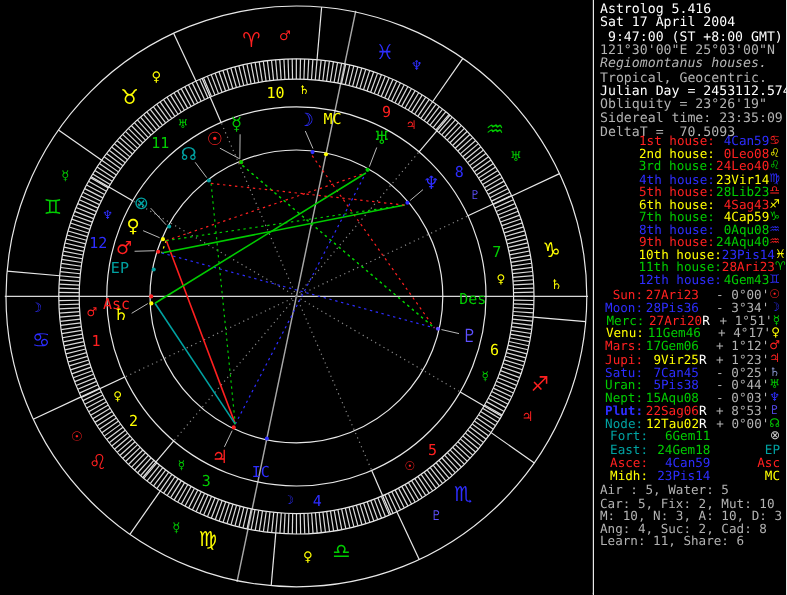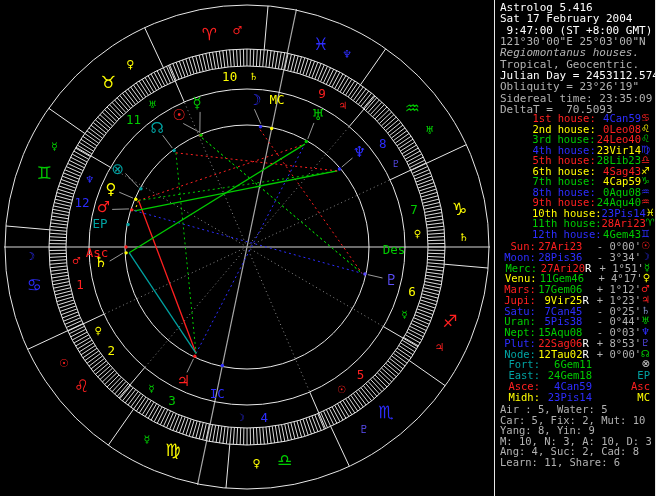--- a/index.html
+++ b/index.html
@@ -536,21 +536,21 @@
       <text x="217.3375007561758" y="393.0175884563573" fill="#2d2dff" font-size="12.5" text-anchor="middle" dominant-baseline="central" font-family="DejaVu Sans Mono, monospace">IC</text>
       <circle cx="128.09719115615516" cy="224.5696177240758" r="1.7" fill="#00a2a2"></circle>
       <text x="99.90963476062959" y="223.2213445765197" fill="#00a2a2" font-size="12.5" text-anchor="middle" dominant-baseline="central" font-family="DejaVu Sans Mono, monospace">EP</text>
     </svg>
   <div class="vline" style="left:494px"></div>
   <div class="vline" style="left:655px"></div>
   <div class="hline-b"></div>
   <div class="panel">
     <div class="sec hd">
         <div><span style="color: rgb(255, 255, 255);">Astrolog 5.416</span></div>
-        <div><span style="color: rgb(255, 255, 255);">Sat 17 February 2004</span></div>
+        <div><span style="color: rgb(255, 255, 255);">Sat 17 April 2004</span></div>
         <div><span style="color: rgb(255, 255, 255);"> 9:47:00 (ST +8:00 GMT)</span></div>
         <div><span style="color: rgb(178, 178, 178);">121°30'00"E 25°03'00"N</span></div>
         <div><span style="color: rgb(178, 178, 178); font-style: italic;">Regiomontanus houses.</span></div>
         <div><span style="color: rgb(178, 178, 178);">Tropical, Geocentric.</span></div>
         <div><span style="color: rgb(255, 255, 255);">Julian Day = 2453112.5743</span></div>
         <div><span style="color: rgb(178, 178, 178);">Obliquity = 23°26'19"</span></div>
         <div><span style="color: rgb(178, 178, 178);">Sidereal time: 23:35:09</span></div>
         <div><span style="color: rgb(178, 178, 178);">DeltaT =  70.5093</span></div>
       </div>
     <div class="sec hlist">
@@ -570,29 +570,28 @@
     <div class="sec plist">
         <div class="prow"><span class="pl" style="color: rgb(255, 32, 32);">Sun:</span><span class="pv" style="color: rgb(255, 32, 32);">27Ari23</span><span class="pr" style="color: rgb(255, 255, 255);"> </span><span class="pd" style="color: rgb(178, 178, 178);">- 0°00'</span><span class="pg sym" style="color: rgb(255, 32, 32);">☉</span></div>
         <div class="prow"><span class="pl" style="color: rgb(45, 45, 255);">Moon:</span><span class="pv" style="color: rgb(45, 45, 255);">28Pis36</span><span class="pr" style="color: rgb(255, 255, 255);"> </span><span class="pd" style="color: rgb(178, 178, 178);">- 3°34'</span><span class="pg sym" style="color: rgb(45, 45, 255);">☽</span></div>
         <div class="prow"><span class="pl" style="color: rgb(0, 204, 0);">Merc:</span><span class="pv" style="color: rgb(255, 32, 32);">27Ari20</span><span class="pr" style="color: rgb(255, 255, 255);">R</span><span class="pd" style="color: rgb(178, 178, 178);">+ 1°51'</span><span class="pg sym" style="color: rgb(0, 204, 0);">☿</span></div>
         <div class="prow"><span class="pl" style="color: rgb(255, 255, 0);">Venu:</span><span class="pv" style="color: rgb(0, 204, 0);">11Gem46</span><span class="pr" style="color: rgb(255, 255, 255);"> </span><span class="pd" style="color: rgb(178, 178, 178);">+ 4°17'</span><span class="pg sym" style="color: rgb(255, 255, 0);">♀</span></div>
         <div class="prow"><span class="pl" style="color: rgb(255, 32, 32);">Mars:</span><span class="pv" style="color: rgb(0, 204, 0);">17Gem06</span><span class="pr" style="color: rgb(255, 255, 255);"> </span><span class="pd" style="color: rgb(178, 178, 178);">+ 1°12'</span><span class="pg sym" style="color: rgb(255, 32, 32);">♂</span></div>
         <div class="prow"><span class="pl" style="color: rgb(255, 32, 32);">Jupi:</span><span class="pv" style="color: rgb(255, 255, 0);">9Vir25</span><span class="pr" style="color: rgb(255, 255, 255);">R</span><span class="pd" style="color: rgb(178, 178, 178);">+ 1°23'</span><span class="pg sym" style="color: rgb(255, 32, 32);">♃</span></div>
         <div class="prow"><span class="pl" style="color: rgb(45, 45, 255);">Satu:</span><span class="pv" style="color: rgb(45, 45, 255);">7Can45</span><span class="pr" style="color: rgb(255, 255, 255);"> </span><span class="pd" style="color: rgb(178, 178, 178);">- 0°25'</span><span class="pg sym" style="color: rgb(132, 146, 200);">♄</span></div>
         <div class="prow"><span class="pl" style="color: rgb(0, 204, 0);">Uran:</span><span class="pv" style="color: rgb(45, 45, 255);">5Pis38</span><span class="pr" style="color: rgb(255, 255, 255);"> </span><span class="pd" style="color: rgb(178, 178, 178);">- 0°44'</span><span class="pg sym" style="color: rgb(0, 204, 0);">♅</span></div>
         <div class="prow"><span class="pl" style="color: rgb(0, 204, 0);">Nept:</span><span class="pv" style="color: rgb(0, 204, 0);">15Aqu08</span><span class="pr" style="color: rgb(255, 255, 255);"> </span><span class="pd" style="color: rgb(178, 178, 178);">- 0°03'</span><span class="pg sym" style="color: rgb(45, 45, 255);">♆</span></div>
-        <div class="prow"><span class="pl" style="color: rgb(45, 45, 255);">Plut:</span><span class="pv" style="color: rgb(255, 32, 32);">22Sag06</span><span class="pr" style="color: rgb(255, 255, 255);">R</span><span class="pd" style="color: rgb(178, 178, 178);">+ 8°53'</span><span class="pg sym" style="color: rgb(94, 80, 255);">♇</span></div>
+        <div class="prow"><span class="pl" style="color: rgb(45, 45, 255); font-weight: bold;">Plut:</span><span class="pv" style="color: rgb(255, 32, 32);">22Sag06</span><span class="pr" style="color: rgb(255, 255, 255);">R</span><span class="pd" style="color: rgb(178, 178, 178);">+ 8°53'</span><span class="pg sym" style="color: rgb(94, 80, 255);">♇</span></div>
         <div class="prow"><span class="pl" style="color: rgb(0, 162, 162);">Node:</span><span class="pv" style="color: rgb(255, 255, 0);">12Tau02</span><span class="pr" style="color: rgb(255, 255, 255);">R</span><span class="pd" style="color: rgb(178, 178, 178);">+ 0°00'</span><span class="pg sym" style="color: rgb(0, 204, 0);">☊</span></div>
         <div class="prow"><span class="pl" style="color: rgb(0, 162, 162);">Fort:</span><span class="pv" style="color: rgb(0, 204, 0);">6Gem11</span><span class="pr" style="color: rgb(255, 255, 255);"> </span><span class="pd" style="color: rgb(178, 178, 178);"></span><span class="pg sym" style="color: rgb(207, 207, 207);">⊗</span></div>
         <div class="prow"><span class="pl" style="color: rgb(0, 162, 162);">East:</span><span class="pv" style="color: rgb(0, 204, 0);">24Gem18</span><span class="pr" style="color: rgb(255, 255, 255);"> </span><span class="pd" style="color: rgb(178, 178, 178);"></span><span class="pg" style="color: rgb(0, 162, 162);">EP</span></div>
         <div class="prow"><span class="pl" style="color: rgb(255, 32, 32);">Asce:</span><span class="pv" style="color: rgb(45, 45, 255);">4Can59</span><span class="pr" style="color: rgb(255, 255, 255);"> </span><span class="pd" style="color: rgb(178, 178, 178);"></span><span class="pg" style="color: rgb(255, 32, 32);">Asc</span></div>
         <div class="prow"><span class="pl" style="color: rgb(255, 255, 0);">Midh:</span><span class="pv" style="color: rgb(45, 45, 255);">23Pis14</span><span class="pr" style="color: rgb(255, 255, 255);"> </span><span class="pd" style="color: rgb(178, 178, 178);"></span><span class="pg" style="color: rgb(255, 255, 0);">MC</span></div>
       </div>
     <div class="sec stats">
         <div><span style="color: rgb(178, 178, 178);">Air : 5, Water: 5</span></div>
         <div><span style="color: rgb(178, 178, 178);">Car: 5, Fix: 2, Mut: 10</span></div>
-        <div><span style="color: rgb(178, 178, 178);">Yang: 8, Yin: 9</span></div>
         <div><span style="color: rgb(178, 178, 178); margin-top: 37px;">M: 10, N: 3, A: 10, D: 3</span></div>
         <div><span style="color: rgb(178, 178, 178);">Ang: 4, Suc: 2, Cad: 8</span></div>
         <div><span style="color: rgb(178, 178, 178);">Learn: 11, Share: 6</span></div>
       </div>
   </div>
 </div>
 
 </body></html>

